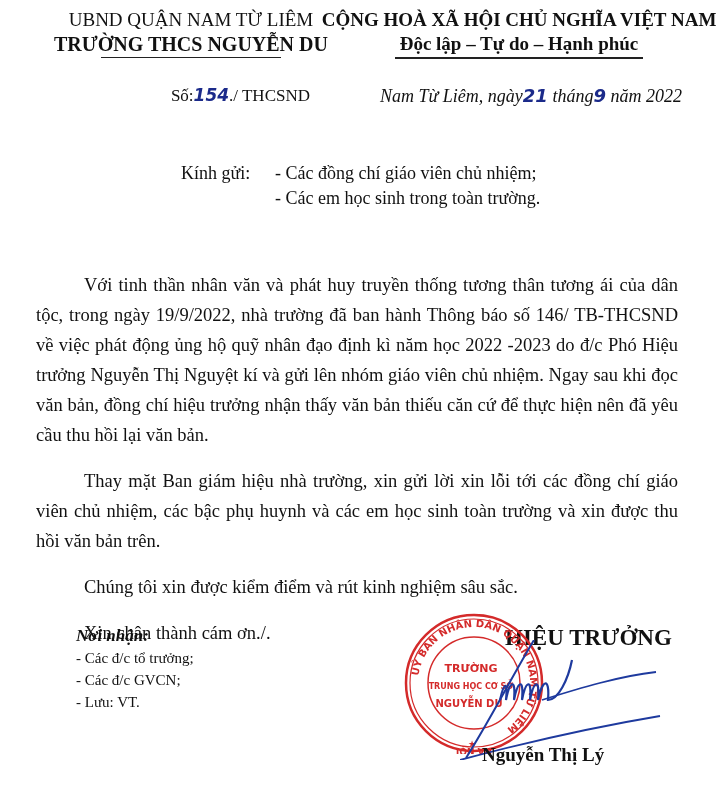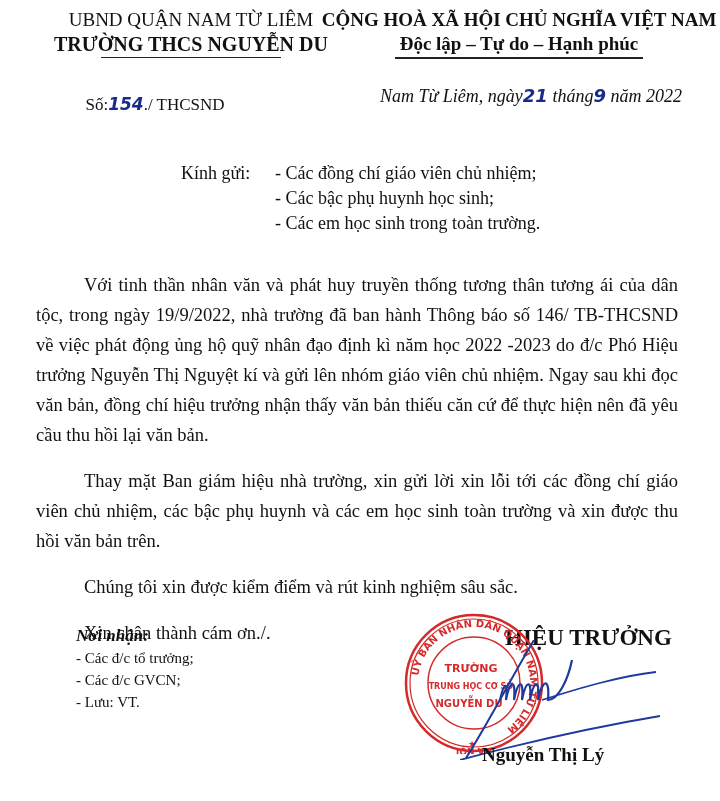--- a/index.html
+++ b/index.html
@@ -11,21 +11,21 @@
     .abs { position: absolute; }
     .hdr-left { left: 0; top: 8px; width: 310px; text-align: center; margin-left: 36px; }
     .hdr-left .l1 { font-size: 19px; line-height: 24px; }
     .hdr-left .l2 { font-size: 20px; line-height: 24px; font-weight: bold; }
     .hdr-left .rule { width: 180px; height: 1px; background: #222; margin: 1px auto 0; }
     .hdr-right { left: 318px; top: 8px; width: 402px; text-align: center; }
     .hdr-right .l1 { font-size: 19px; line-height: 24px; font-weight: bold; white-space: nowrap; }
     .hdr-right .l2 { font-size: 19px; line-height: 24px; font-weight: bold; }
     .hdr-right .rule { width: 248px; height: 1.5px; background: #222; margin: 1px auto 0; }
 
-    .so { left: 0; top: 92px; width: 310px; text-align: center; font-size: 17px; line-height: 25px; }
+    .so { left: 0; top: 80px; width: 310px; text-align: right; font-size: 17px; line-height: 30px; }
     .hand { color: #1b2a8a; font-family: "DejaVu Sans", sans-serif; font-style: italic; font-weight: bold; }
     .date { left: 380px; top: 85px; font-size: 18px; font-style: italic; white-space: nowrap; }
 
     .kinhgui { left: 145px; top: 161px; font-size: 18px; line-height: 25px; margin-left: 36px; }
     .recips { left: 275px; top: 161px; font-size: 18px; line-height: 25px; }
     .recips div { white-space: nowrap; }
 
     .body-text { left: 20px; top: 254px; width: 674px; font-size: 18.5px; line-height: 30px; text-align: justify; }
     .body-text p { margin: 16px; text-indent: 48px; }
 
@@ -61,21 +61,20 @@
 
 <div class="abs date">
   <span>Nam Từ Liêm, ngày</span><span class="hand">21</span>
   <span>tháng</span><span class="hand">9</span>
   <span>năm 2022</span>
 </div>
 
 <div class="abs kinhgui">Kính gửi:</div>
 <div class="abs recips">
   <div>- Các đồng chí giáo viên chủ nhiệm;</div>
-  <div>- Các bậc phụ huynh học sinh;</div>
   <div>- Các em học sinh trong toàn trường.</div>
 </div>
 
 <div class="abs body-text">
   <p>Với tinh thần nhân văn và phát huy truyền thống tương thân tương ái của dân tộc, trong ngày 19/9/2022, nhà trường đã ban hành Thông báo số 146/ TB-THCSND về việc phát động ủng hộ quỹ nhân đạo định kì năm học 2022 -2023 do đ/c Phó Hiệu trưởng Nguyễn Thị Nguyệt kí và gửi lên nhóm giáo viên chủ nhiệm. Ngay sau khi đọc văn bản, đồng chí hiệu trưởng nhận thấy văn bản thiếu căn cứ để thực hiện nên đã yêu cầu thu hồi lại văn bản.</p>
   <p>Thay mặt Ban giám hiệu nhà trường, xin gửi lời xin lỗi tới các đồng chí giáo viên chủ nhiệm, các bậc phụ huynh và các em học sinh toàn trường và xin được thu hồi văn bản trên.</p>
   <p>Chúng tôi xin được kiểm điểm và rút kinh nghiệm sâu sắc.</p>
   <p>Xin chân thành cám ơn./.</p>
 </div>
 

